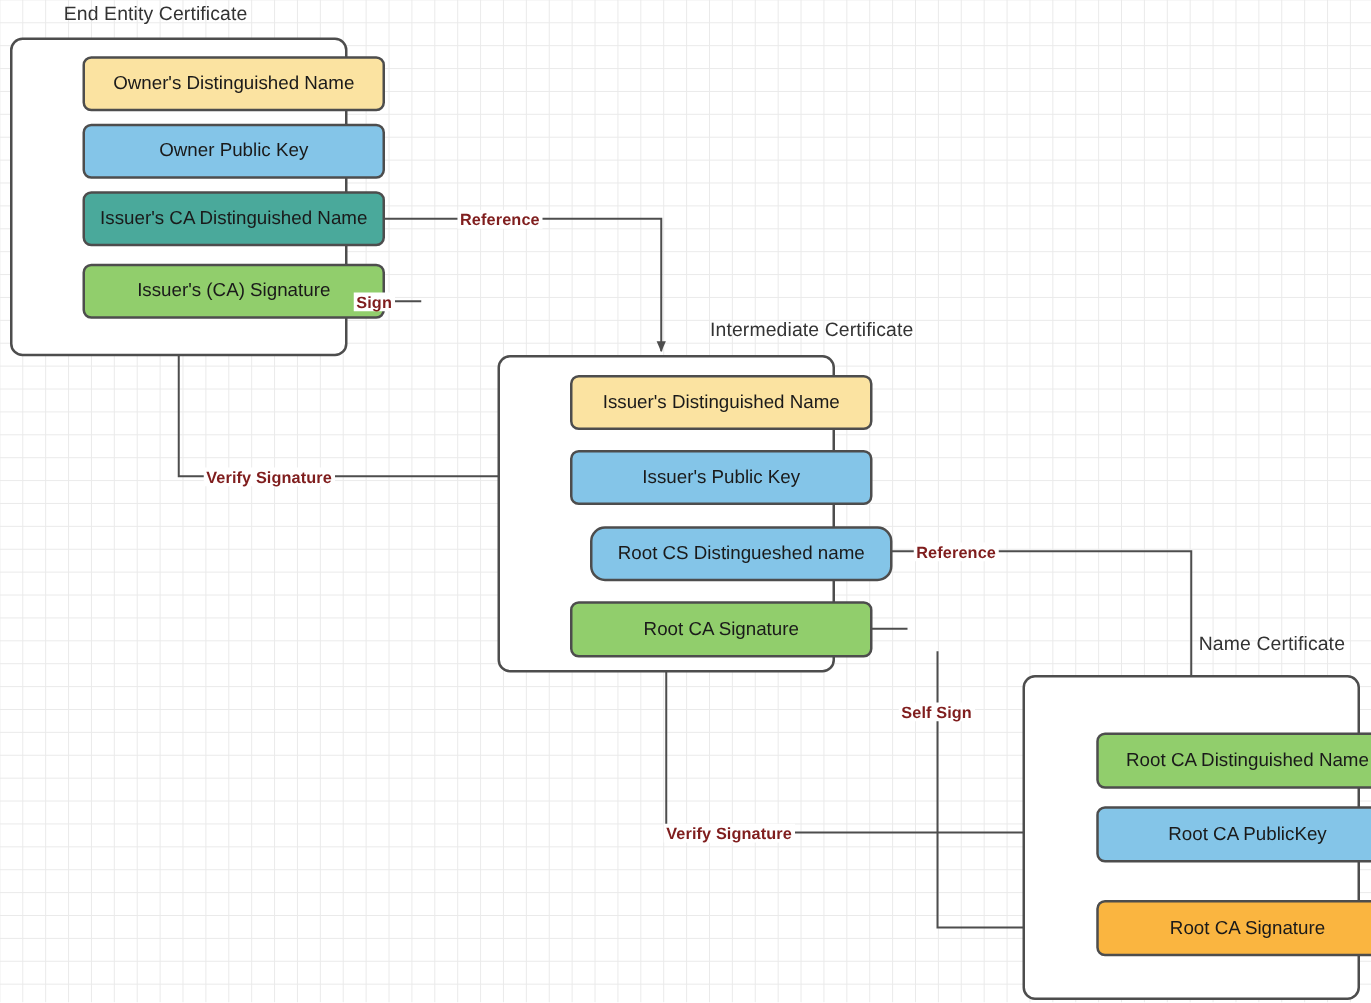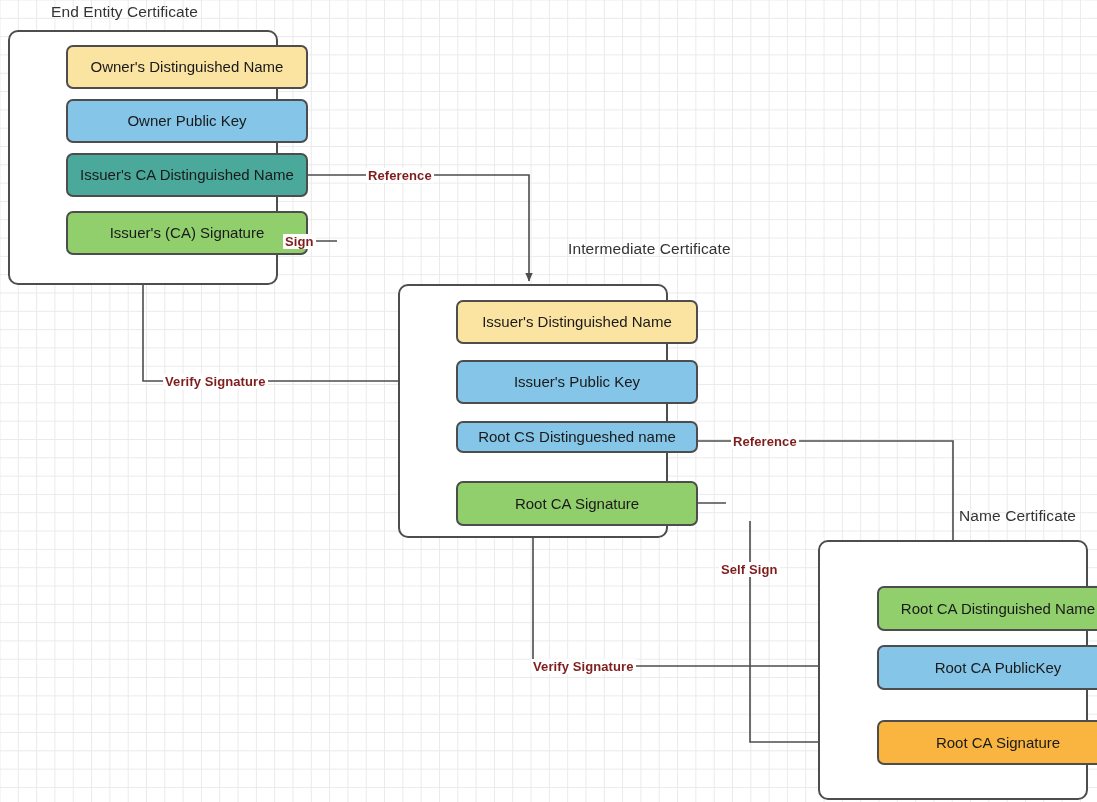--- a/index.html
+++ b/index.html
@@ -93,29 +93,29 @@
 
   <div class="cell" style="left:22px; top:45px; width:242px; height:44px; background:#fbe3a1;">Owner's Distinguished Name</div>
 
   <div class="cell" style="left:22px; top:99px; width:242px; height:44px; background:#84c5e8;">Owner Public  Key</div>
 
   <div class="cell two-line" style="left:22px; top:153px; width:242px; height:44px; background:#4aa99b;">Issuer's CA Distinguished Name</div>
 
   <div class="cell" style="left:22px; top:211px; width:242px; height:44px; background:#91ce6c;">Issuer's (CA) Signature</div>
 
 
-  <div class="cert-title" style="left:568px; top:240px;">Intermediate Certificate</div>
+  <div class="cert-title" style="left:568px; top:256px;">Intermediate Certificate</div>
 
   <div class="container-box" style="left:398px; top:284px; width:270px; height:254px;"></div>
 
   <div class="cell" style="left:412px; top:300px; width:242px; height:44px; background:#fbe3a1;">Issuer's Distinguished Name</div>
 
   <div class="cell" style="left:412px; top:360px; width:242px; height:44px; background:#84c5e8;">Issuer's Public  Key</div>
 
-  <div class="cell" style="left:412px; top:421px; width:242px; height:32px; background:#84c5e8;">Root CS Distingueshed name</div>
+  <div class="cell" style="left:428px; top:421px; width:242px; height:44px; background:#84c5e8;border-radius:12px;">Root CS Distingueshed name</div>
 
   <div class="cell" style="left:412px; top:481px; width:242px; height:45px; background:#91ce6c;">Root CA Signature</div>
 
 
   <div class="cert-title" style="left:959px; top:507px;">Name Certificate</div>
 
   <div class="container-box" style="left:818px; top:540px; width:270px; height:260px;"></div>
 
   <div class="cell" style="left:833px; top:586px; width:242px; height:45px; background:#91ce6c;">Root CA Distinguished Name</div>
 

